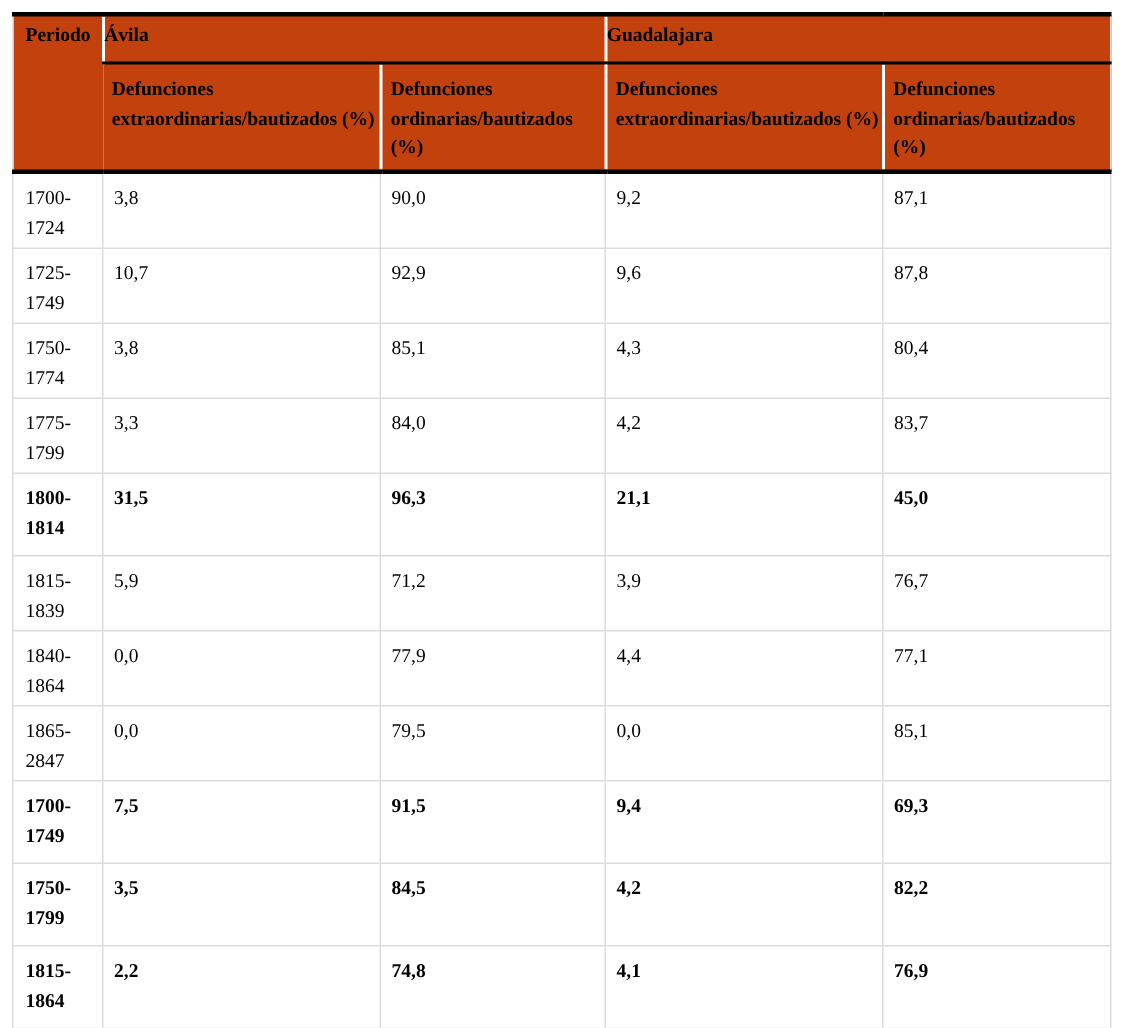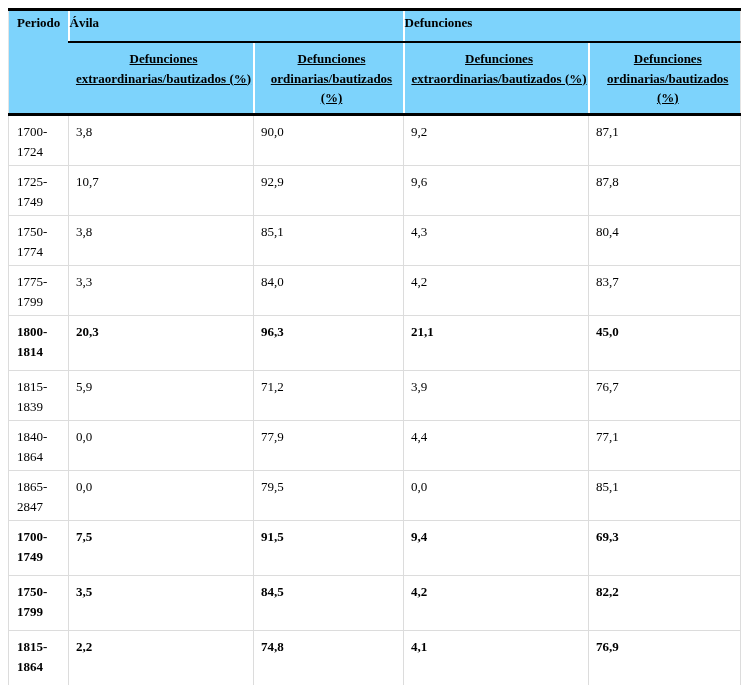--- a/index.html
+++ b/index.html
@@ -23,45 +23,44 @@
     border-collapse: collapse;
     table-layout: fixed;
     width: 732px;
     border-top: 3px solid #000000;
     border-bottom: 1px solid #d8d8d8;
     border-left: 1px solid #e4e4e4;
     border-right: 1px solid #e4e4e4;
   }
   
   thead th {
-    background: #7dd3fc;
+    background: #c2410c;
     font-weight: bold;
     vertical-align: top;
     font-size: 13px;
   }
   th.corner {
     text-align: left;
     padding: 4px 2px 0 8px;
     border-bottom: 3px solid #000000;
   }
   th.province {
     text-align: left;
     padding: 4px 0 2px 0;
     height: 24px;
     border-bottom: 2px solid #000000;
     border-left: 2px solid #ffffff;
   }
   th.sub {
-    text-align: center;
+    text-align: left;
     padding: 6px 0 4px 6px;
     line-height: 1.5;
     height: 60px;
     border-bottom: 3px solid #000000;
     border-left: 2px solid #ffffff;
-    text-decoration: underline;
   }
   th.sub.first { border-left: none; }
   
   tbody td {
     background: #ffffff;
     vertical-align: top;
     font-size: 13px;
     line-height: 1.5;
     padding: 6px 4px 4px 7px;
     border: 1px solid #dcdcdc;
@@ -80,21 +79,21 @@
       <col style="width:60px">
       <col style="width:185px">
       <col style="width:150px">
       <col style="width:185px">
       <col style="width:152px">
     </colgroup>
     <thead>
       <tr>
         <th class="corner" rowspan="2">Periodo</th>
         <th class="province" colspan="2">Ávila</th>
-        <th class="province" colspan="2">Defunciones</th>
+        <th class="province" colspan="2">Guadalajara</th>
       </tr>
       <tr>
         <th class="sub first">Defunciones extraordinarias/bautizados (%)</th>
         <th class="sub">Defunciones ordinarias/bautizados (%)</th>
         <th class="sub">Defunciones extraordinarias/bautizados (%)</th>
         <th class="sub">Defunciones ordinarias/bautizados (%)</th>
       </tr>
     </thead>
     <tbody id="table-body">
         <tr>
@@ -120,21 +119,21 @@
         </tr>
         <tr>
           <td class="period">1775-1799</td>
           <td>3,3</td>
           <td>84,0</td>
           <td>4,2</td>
           <td>83,7</td>
         </tr>
         <tr class="bold-row">
           <td class="period">1800-1814</td>
-          <td>20,3</td>
+          <td>31,5</td>
           <td>96,3</td>
           <td>21,1</td>
           <td>45,0</td>
         </tr>
         <tr>
           <td class="period">1815-1839</td>
           <td>5,9</td>
           <td>71,2</td>
           <td>3,9</td>
           <td>76,7</td>

